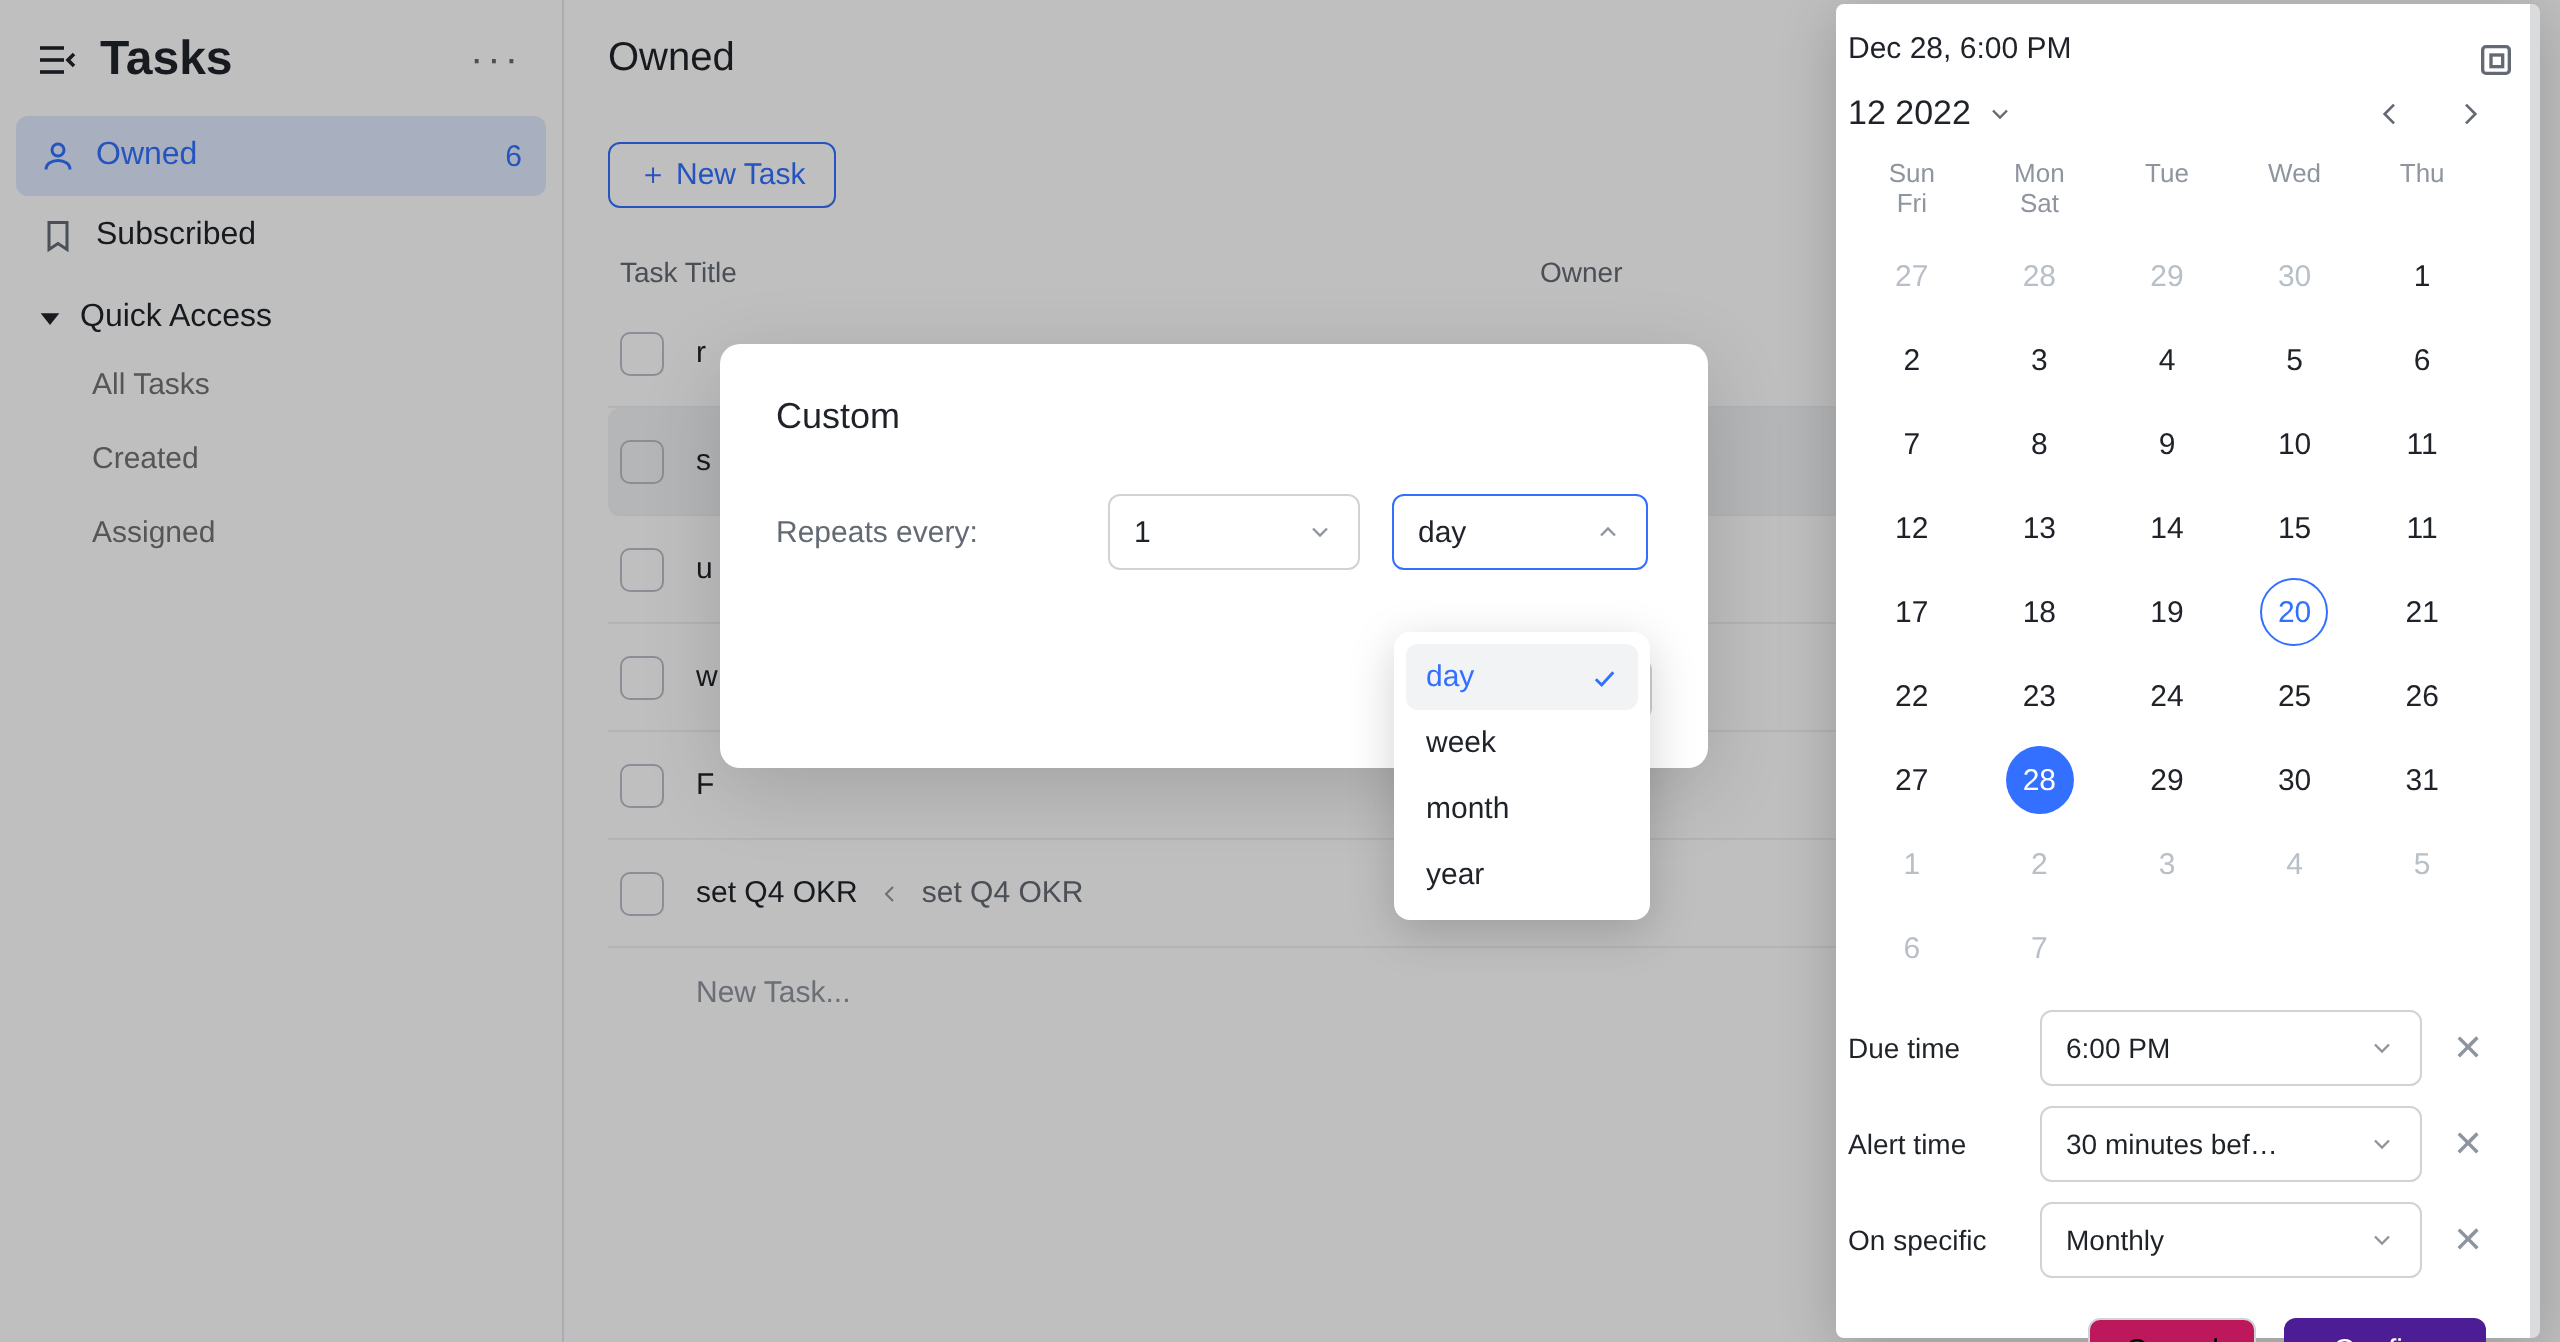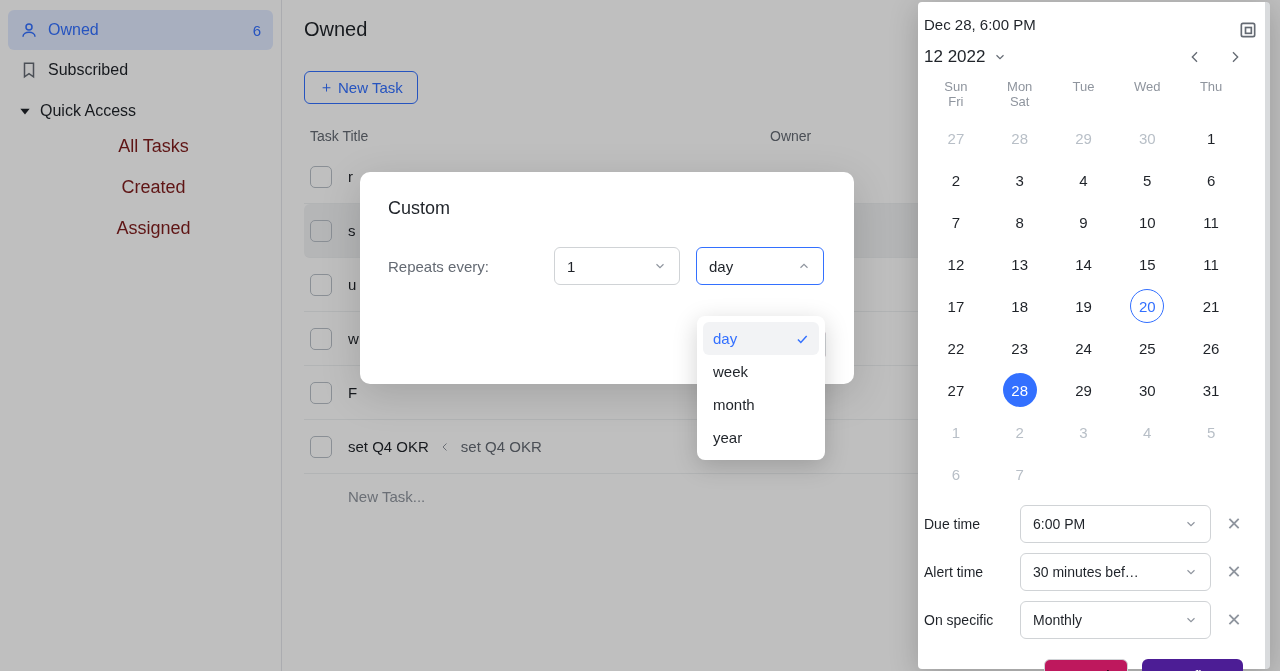--- a/index.html
+++ b/index.html
@@ -9,21 +9,21 @@
   .sidebar { width: 282px; border-right: 1px solid #e5e6eb; padding: 10px 8px; }
   .sidebar-header { display: flex; align-items: center; justify-content: space-between; padding: 6px 8px 14px 8px; }
   .sidebar-title-wrap { display: flex; align-items: center; gap: 10px; }
   .sidebar-title { font-size: 24px; font-weight: 600; }
   .sidebar-ellipsis { color: #646a73; font-size: 20px; letter-spacing: 2px; padding: 2px 4px; }
   .nav-item { display: flex; align-items: center; justify-content: space-between; height: 40px; padding: 0 12px; border-radius: 6px; font-size: 16px; color: #1f2329; }
   .nav-item.selected { background: #e1eaff; color: #3370ff; }
   .nav-item .left { display: flex; align-items: center; gap: 10px; }
   .nav-count { font-size: 15px; }
   .nav-group { display: flex; align-items: center; gap: 8px; padding: 12px 10px 6px 10px; font-size: 16px; color: #1f2329; font-weight: 500; }
-  .nav-sub { display: block; padding: 10px 12px 10px 38px; font-size: 18px; color: #7f1d1d; border-radius: 6px; text-align: center; }
+  .nav-sub { display: block; padding: 10px 12px 10px 38px; font-size: 15px; color: #737373; border-radius: 6px; }
 
   .main { flex: 1; position: relative; padding: 18px 22px 0 22px; }
   .main-title { font-size: 20px; font-weight: 500; margin-bottom: 30px; }
   .toolbar { display: flex; align-items: center; justify-content: space-between; margin-bottom: 18px; }
   .new-task-btn { display: inline-flex; align-items: center; gap: 4px; border: 1px solid #3370ff; color: #3370ff; background: #fff; padding: 6px 14px; border-radius: 6px; font-size: 15px; }
   .toolbar-right { display: flex; align-items: center; gap: 24px; color: #1f2329; font-size: 15px; position: absolute; right: 30px; }
   .toolbar-right .item { display: inline-flex; align-items: center; gap: 6px; }
 
   .columns { display: flex; font-size: 14px; color: #646a73; padding: 6px 6px; }
   .col-title { flex: 0 0 460px; }
@@ -76,20 +76,34 @@
   .corner-icon { position: absolute; right: 22px; top: 20px; color: #646a73; z-index: 60; }
 
   svg { display:block; }
   .chev { color:#8f959e; }
 </style>
 </head>
 <body>
 
 <div class="app">
   <aside class="sidebar">
+    <div class="sidebar-header">
+      <div class="sidebar-title-wrap">
+        <span>
+          <svg width="24" height="24" viewBox="0 0 24 24" fill="none" stroke="#1f2329" stroke-width="1.8">
+              <line x1="4" y1="6" x2="16" y2="6"></line>
+              <line x1="4" y1="12" x2="16" y2="12"></line>
+              <line x1="4" y1="18" x2="16" y2="18"></line>
+              <polyline points="21,9 18,12 21,15"></polyline>
+            </svg>
+        </span>
+        <span class="sidebar-title">Tasks</span>
+      </div>
+      <span class="sidebar-ellipsis">···</span>
+    </div>
 
     <div class="nav-item selected">
       <div class="left">
         <span>
           <svg width="18" height="18" viewBox="0 0 24 24" fill="none" stroke="#3370ff" stroke-width="2">
               <circle cx="12" cy="8" r="4"></circle>
               <path d="M4 21c0-4 4-6 8-6s8 2 8 6"></path>
             </svg>
         </span>
         <span>Owned</span>

